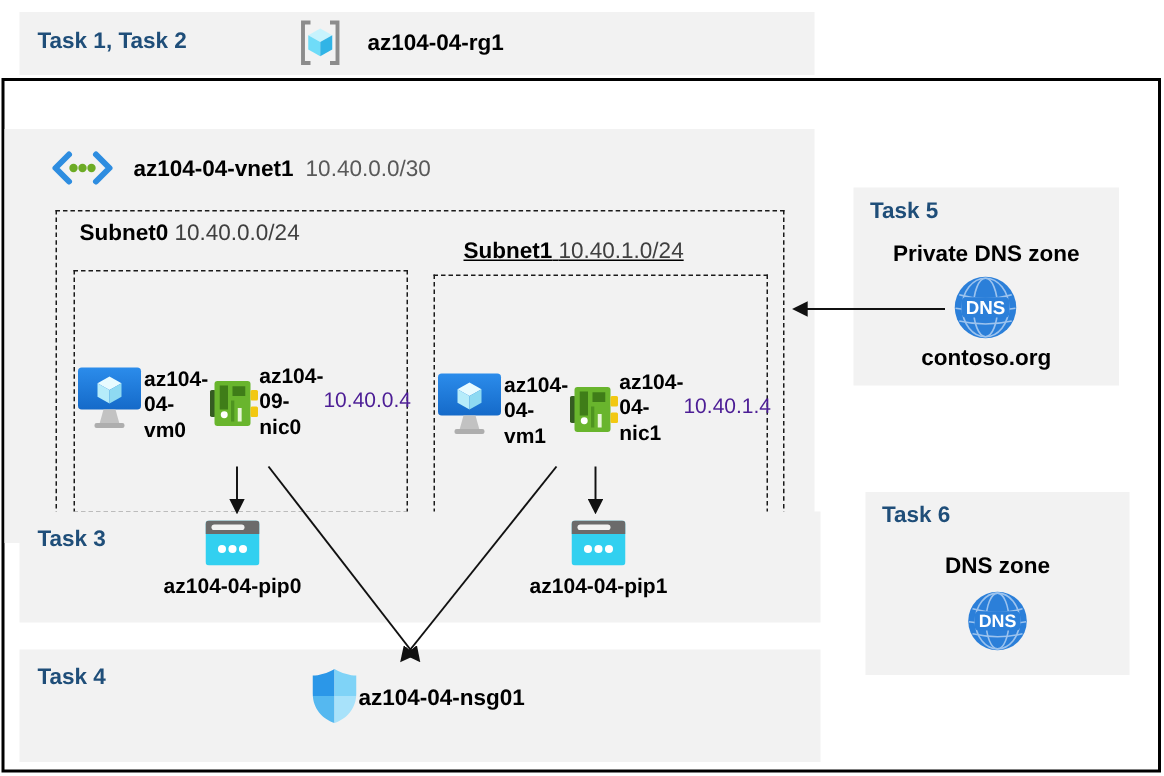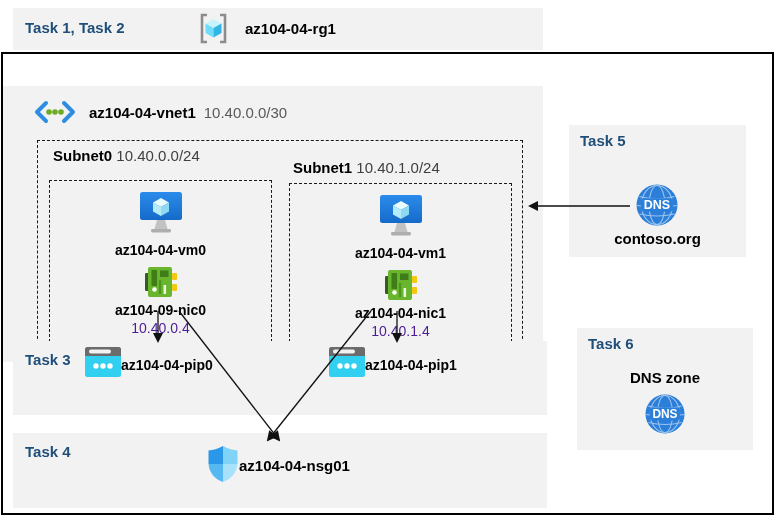--- a/index.html
+++ b/index.html
@@ -25,36 +25,36 @@
   .vnet-header { position:absolute; left:30px; top:14px; display:flex; align-items:center; gap:12px; }
   .vnet-title { font-weight:bold; font-size:15px; }
   .vnet-cidr { font-size:15px; color:#595959; margin-left:-4px; }
 
   .subnets-box { position:absolute; left:34px; top:54px; width:486px; height:214px;
     border:1px dashed #1a1a1a; box-sizing:border-box; }
   .subnet-label { position:absolute; font-size:15px; white-space:nowrap; }
   .subnet-label b { font-weight:bold; }
   .subnet-label .cidr { color:#404040; }
   .subnet-label.s0 { left:15px; top:6px; }
-  .subnet-label.s1 { left:255px; top:18px; }
+  .subnet-label.s1 { left:271px; top:18px;text-decoration:underline; }
 
   .vm-box { position:absolute; border:1px dashed #1a1a1a; box-sizing:border-box;
-    display:flex; flex-direction:column; align-items:center; padding-top:9px; }
+    display:flex; align-items:center; padding-top:9px; }
   .vm-box.b0 { left:11px; top:39px; width:223px; height:162px; }
   .vm-box.b1 { left:251px; top:42px; width:223px; height:164px; }
   .vm-label, .nic-label { font-weight:bold; font-size:14px; line-height:17px; }
   .vm-label  { margin-top:7px; }
   .nic-icon-wrap { margin-top:6px; line-height:0; }
   .nic-label { margin-top:3px; }
   .nic-ip { margin-top:1px; font-size:14px; color:#4c1d95; }
 
   
   .band-task3 { left:13px; top:341px; width:534px; height:74px; }
   .band-task3 .task-label { position:absolute; left:12px; top:10px; }
-  .pip-group { position:absolute; top:6px; width:140px; display:flex; align-items:center; }
+  .pip-group { position:absolute; top:6px; width:140px; display:flex; flex-direction:column; align-items:center; }
   .pip-group.p0 { left:72px; } .pip-group.p1 { left:316px; }
   .pip-label { font-weight:bold; font-size:14px; margin-top:5px; }
 
   
   .band-task4 { left:13px; top:433px; width:534px; height:75px; }
   .band-task4 .task-label { position:absolute; left:12px; top:10px; }
   .nsg-group { position:absolute; left:194px; top:12px; width:166px;
     display:flex; flex-direction:row; align-items:center; }
   .nsg-label { font-weight:bold; font-size:15px; margin-top:3px; }
 
@@ -234,20 +234,21 @@
             <rect x="16" y="19" width="16" height="19" fill="#a8e2fa"></rect>
           </g>
         </svg>
       </span>
       <div class="nsg-label">az104-04-nsg01</div>
     </div>
   </div>
 
   <div class="panel box-task5">
     <span class="task-label">Task 5</span>
+    <div class="zone-title">Private DNS zone</div>
     <span class="t5-globe icon">
       <svg width="42" height="42" viewBox="0 0 42 42">
         <circle cx="21" cy="21" r="20.5" fill="#2b7fd9"></circle>
         <g fill="none" stroke="#9cc3ee" stroke-width="1.1">
           <ellipse cx="21" cy="21" rx="8" ry="19.5"></ellipse>
           <ellipse cx="21" cy="21" rx="15.5" ry="19.5"></ellipse>
           <path d="M3.5,12.5 Q21,17.5 38.5,12.5"></path>
           <path d="M1,21.5 Q21,25 41,21.5"></path>
           <path d="M3.5,30 Q21,34 38.5,30"></path>
         </g>

